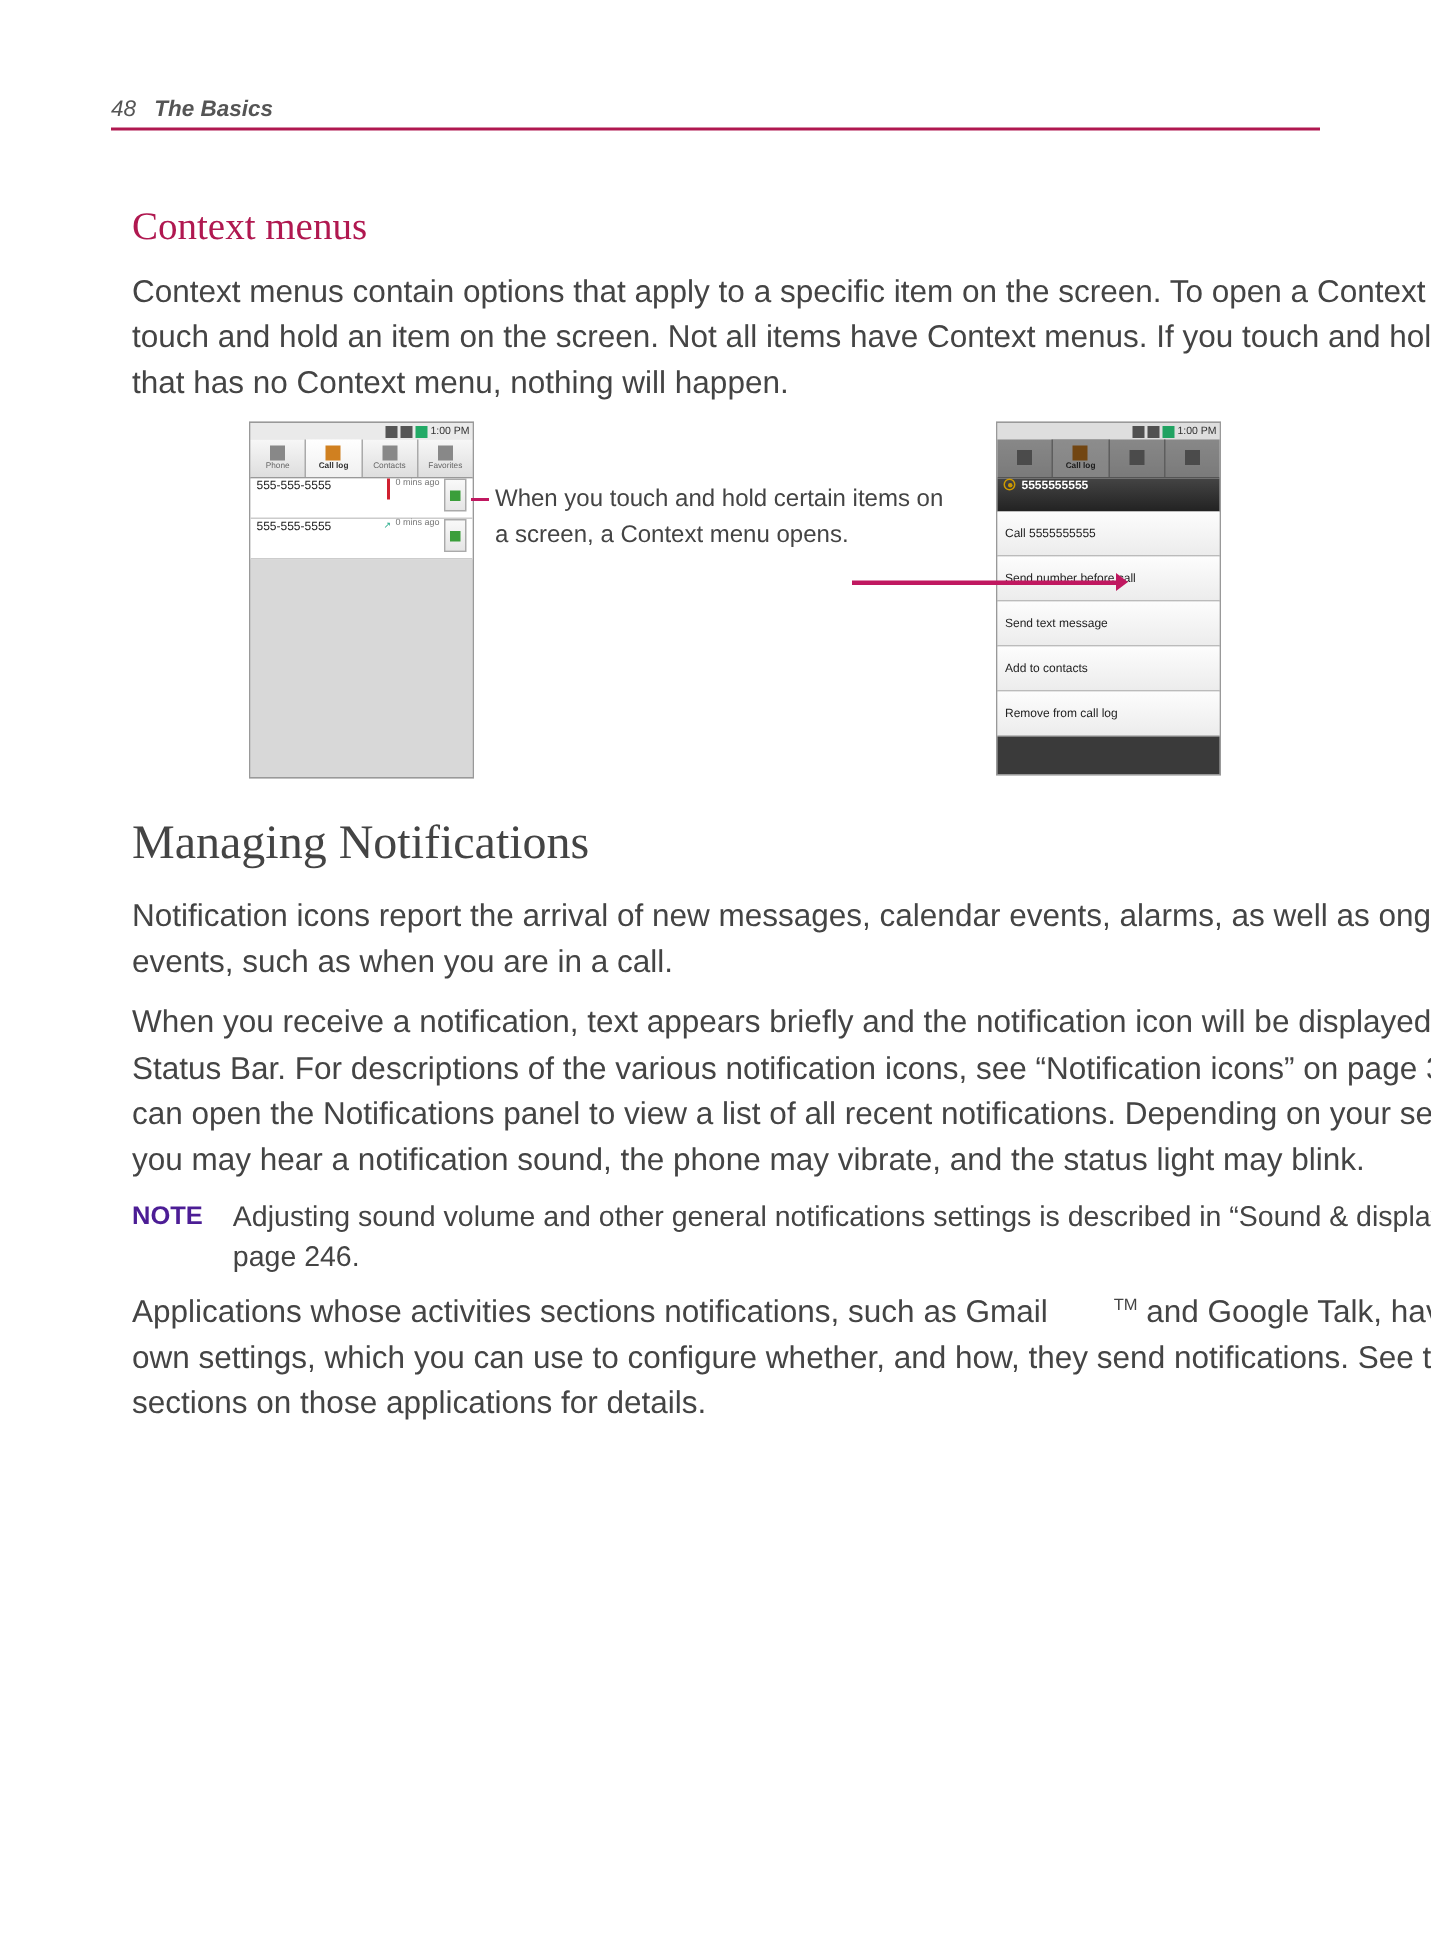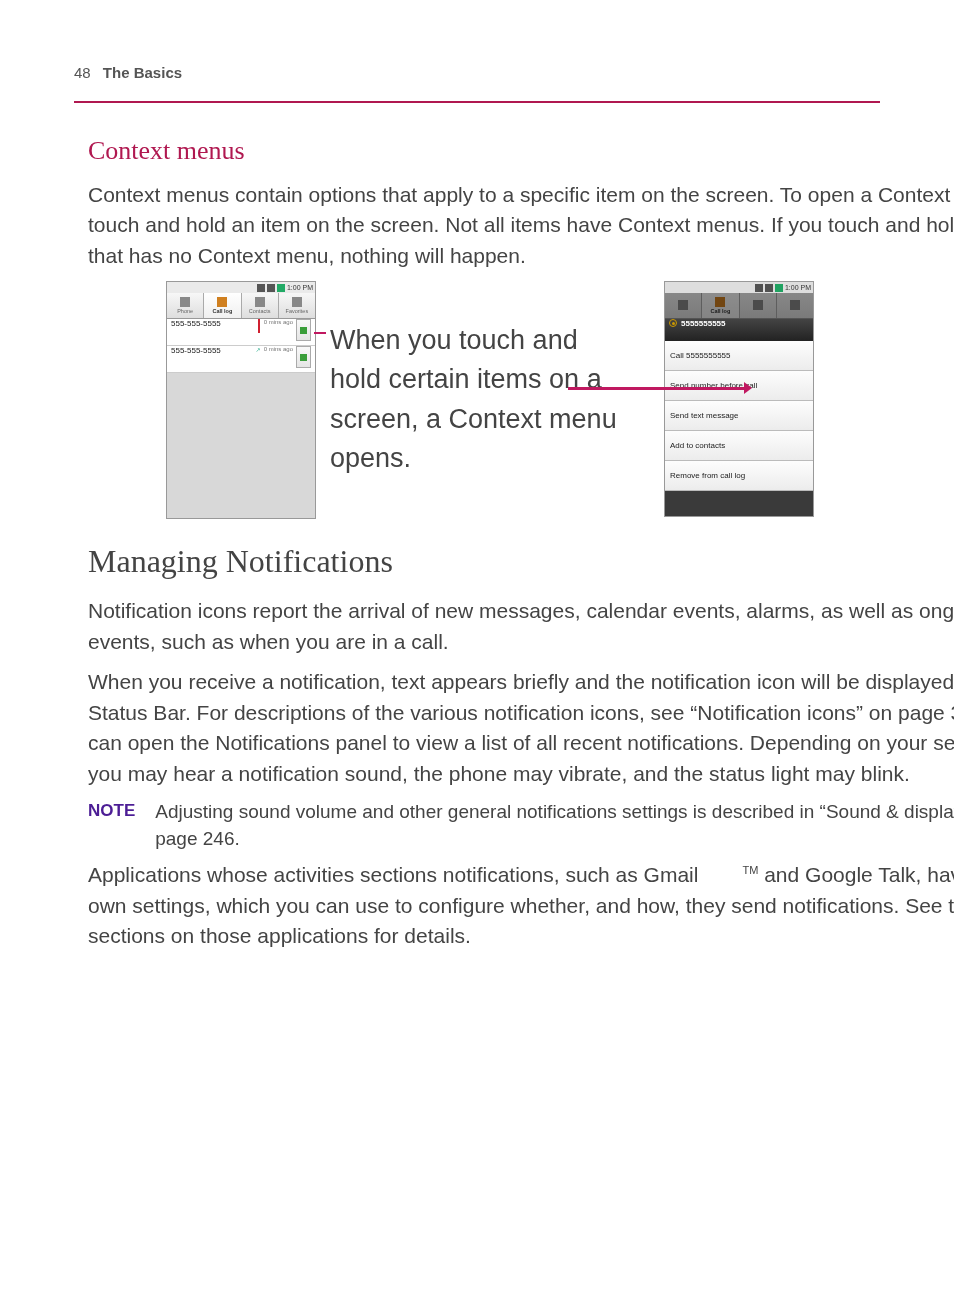--- a/index.html
+++ b/index.html
@@ -10,23 +10,24 @@
       background: #fff;
       position: relative;
       color: #444;
     }
     .page-header {
       position: absolute;
       top: 64px;
       left: 74px;
       right: 74px;
       border-bottom: 2px solid #b01850;
-      padding-bottom: 20px;
+      padding-bottom: 4px;
       font-size: 15px;
       color: #555;
+      font-style: italic;
     }
     .page-header .pn { color: #555; }
     .page-header .sect { font-weight: 600; margin-left: 8px; }
     .content { position: absolute; top: 112px; left: 88px; right: 90px; }
     h2.sub {
       font-family: Georgia, 'Times New Roman', serif;
       font-weight: 400;
       color: #b01850;
       font-size: 26px;
       margin-top: 24px;
@@ -129,21 +130,21 @@
       border: 1px solid #aaa;
       background: linear-gradient(#f9f9f9,#e5e5e5);
       display: flex; align-items: center; justify-content: center;
     }
     .row .rib .ci { width: 7px; height: 7px; background: #3a9e3a; }
     .row .redbar { width: 2px; height: 14px; background: #d02030; margin-right: 1px; }
     .row .arrow { font-size: 6px; color: #2a8; }
     .phone .blank { height: 145px; background: #d8d8d8; }
 
     .caption {
-      font-size: 27px;
+      font-size: 16px;
       line-height: 1.45;
       color: #444;
       max-width: 300px;
       margin-top: 40px;
       position: relative;
     }
     .connector::before {
       content: "";
       position: absolute;
       left: -16px;

